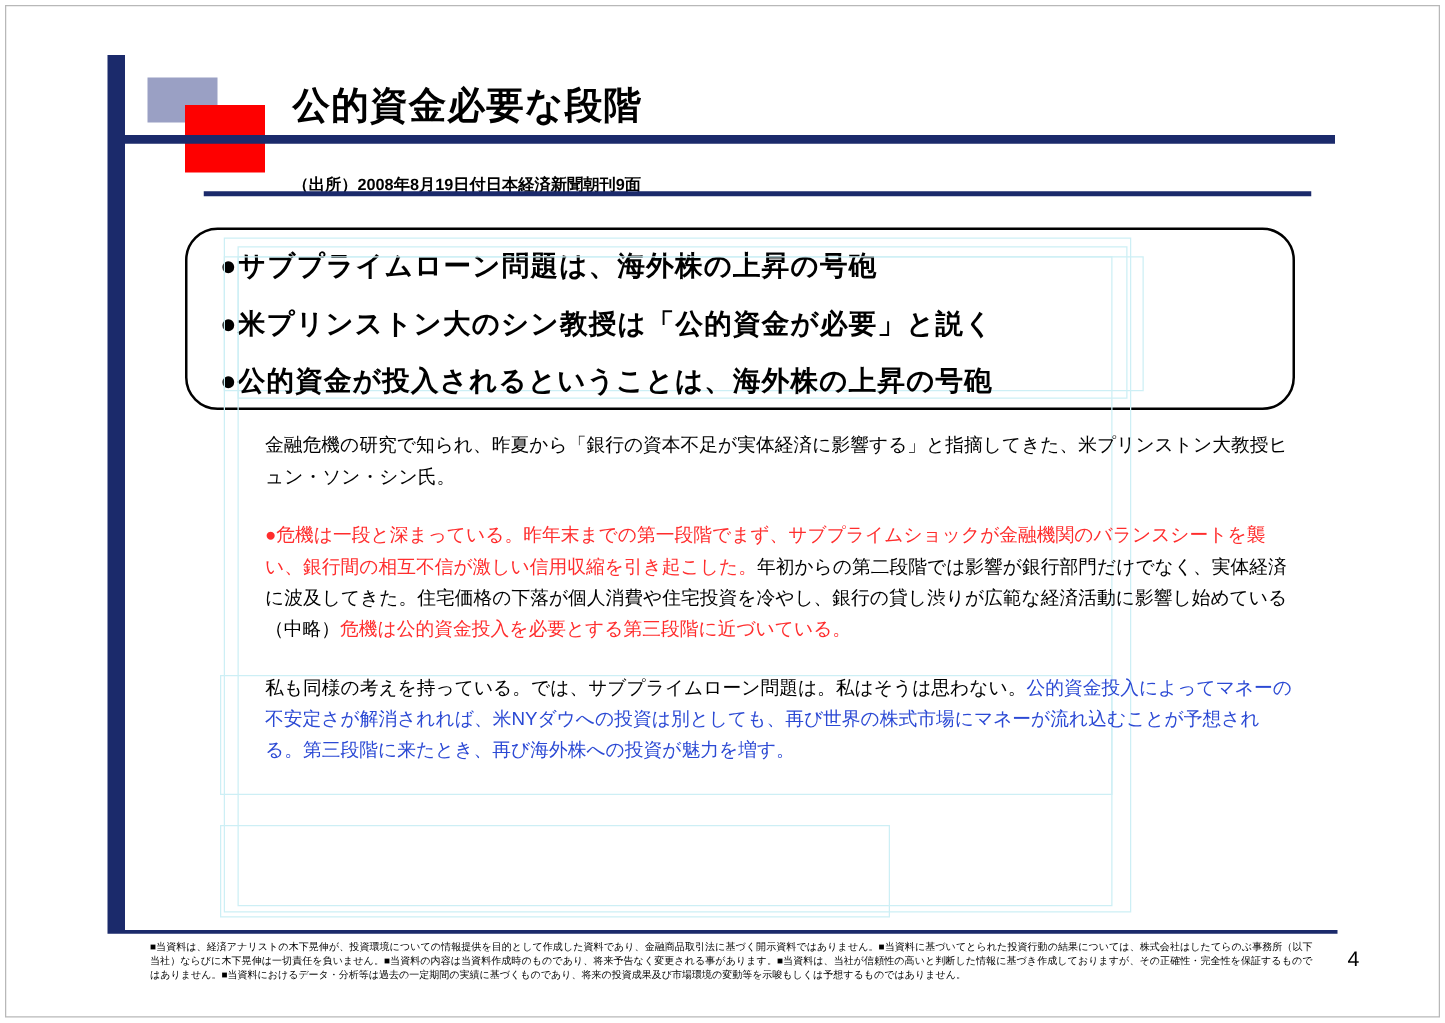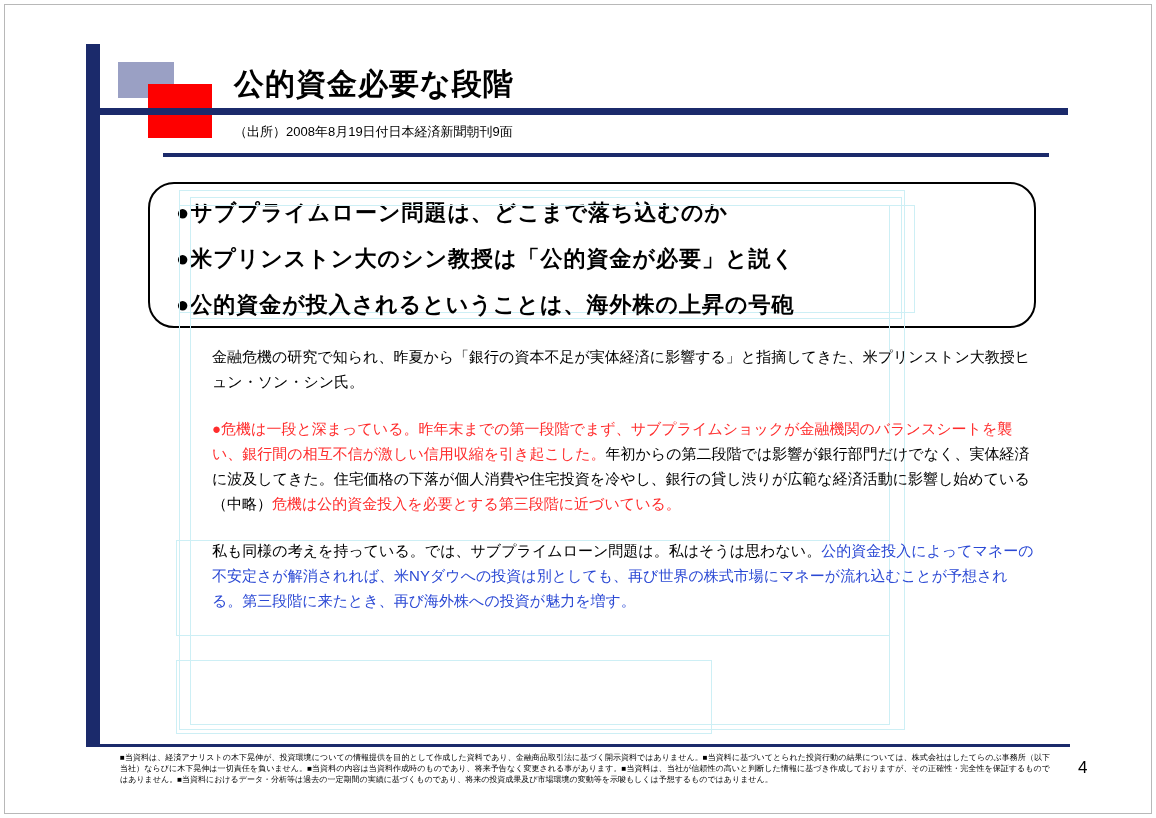--- a/index.html
+++ b/index.html
@@ -55,23 +55,23 @@
     white-space: nowrap;
   }
   .hdr-rule {
     position: absolute;
     left: 100px; top: 108px;
     width: 968px; height: 7px;
     background: #1b2a6b;
   }
   .source-line {
     position: absolute;
-    left: 234px; top: 123px;
+    left: 234px; top: 139px;
     font-size: 13px;
-    font-weight: normal;
+    font-weight: bold;
     color: #000000;
     white-space: nowrap;
   }
   .hdr-rule2 {
     position: absolute;
     left: 163px; top: 153px;
     width: 886px; height: 4px;
     background: #1b2a6b;
   }
 
@@ -182,21 +182,21 @@
   <div class="slide-title">公的資金必要な段階</div>
   <div class="hdr-rule"></div>
   <div class="source-line">（出所）2008年8月19日付日本経済新聞朝刊9面</div>
   <div class="hdr-rule2"></div>
 
   <div class="bullet-box"></div>
   <div class="bullet-inner-a guide"></div>
   <div class="bullet-inner-b guide"></div>
 
   <div class="bullet-list">
-    <div class="bullet-item">●サブプライムローン問題は、どこまで落ち込むのか</div>
+    <div class="bullet-item">●サブプライムローン問題は、海外株の上昇の号砲</div>
     <div class="bullet-item">●米プリンストン大のシン教授は「公的資金が必要」と説く</div>
     <div class="bullet-item">●公的資金が投入されるということは、海外株の上昇の号砲</div>
   </div>
 
   <div class="guide g1"></div>
   <div class="guide g2"></div>
   <div class="guide g3"></div>
   <div class="guide g4"></div>
 
   <div class="body-wrap">

